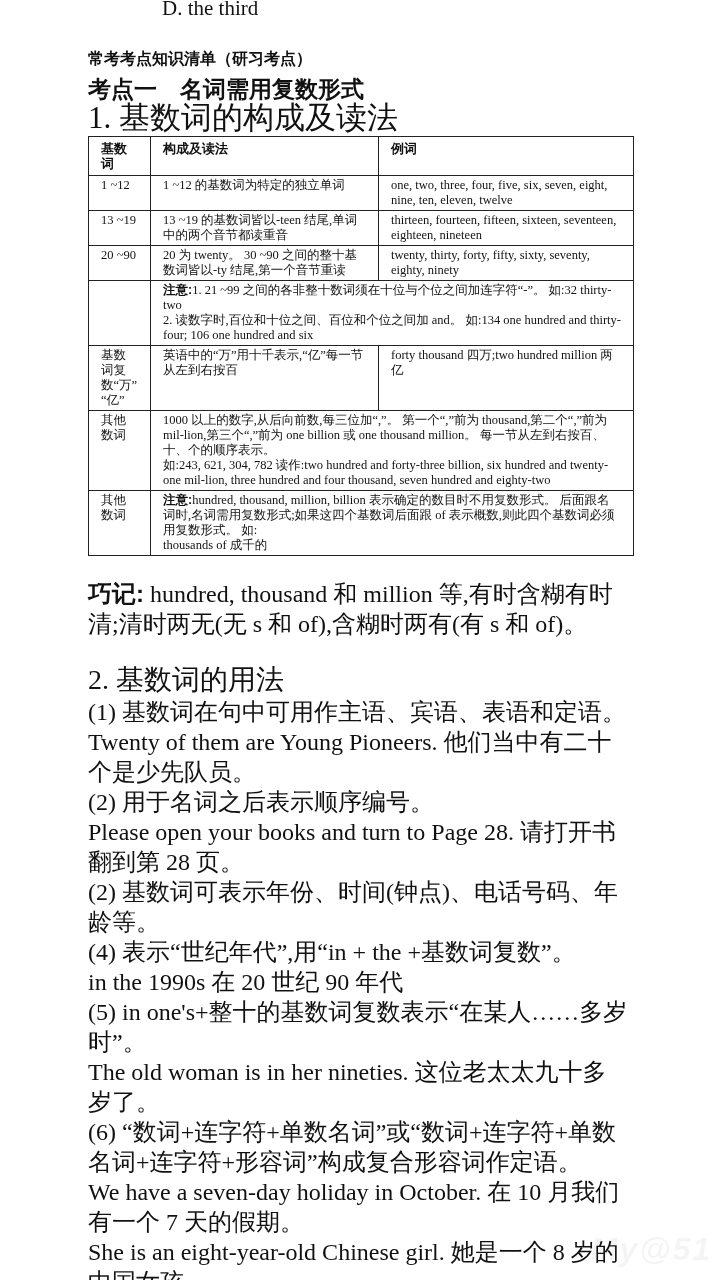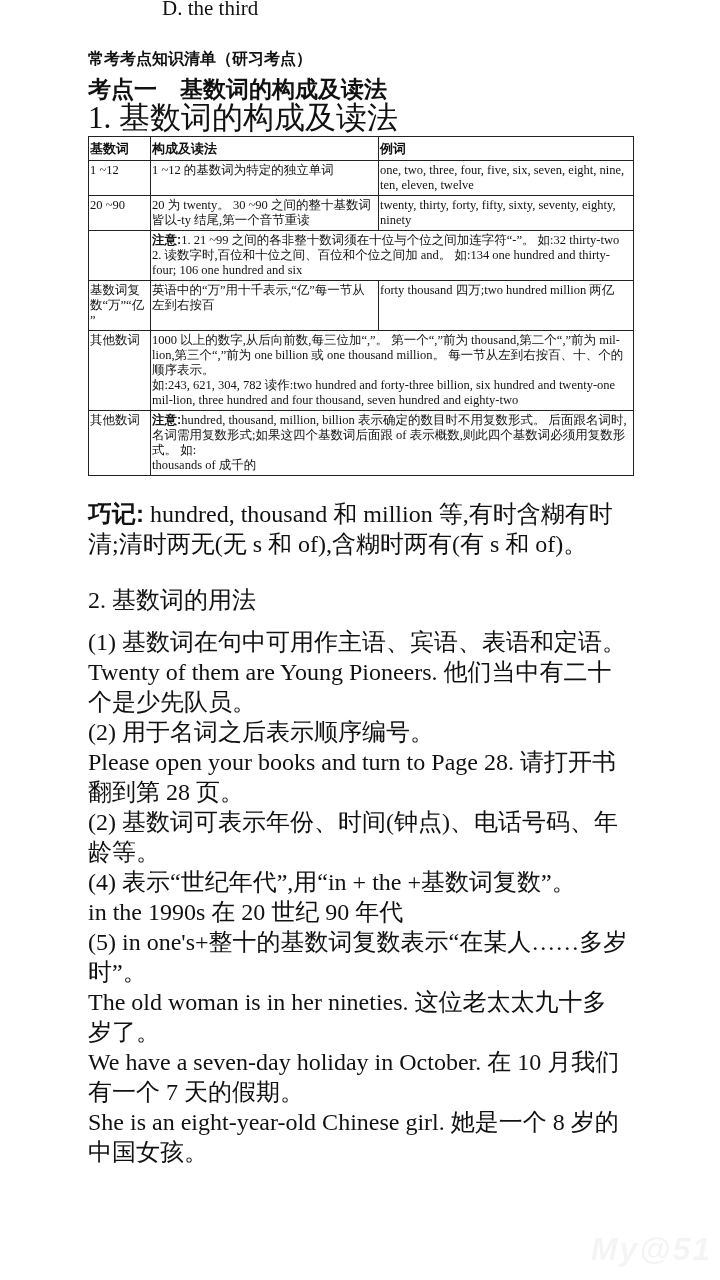--- a/index.html
+++ b/index.html
@@ -44,21 +44,21 @@
 
   table.ktable {
     border-collapse: collapse;
     table-layout: fixed;
     width: 546px;
     margin-top: 4px;
   }
   table.ktable th, table.ktable td {
     border: 1px solid #222222;
     vertical-align: top;
-    padding: 2px 1px;
+    padding: 2px 12px;
     font-size: 12.5px;
     line-height: 15px;
     word-break: break-word;
   }
   table.ktable th {
     font-family: "Liberation Sans", "DejaVu Sans", sans-serif;
     font-weight: bold;
     text-align: left;
     font-size: 13px;
     padding-top: 4px; padding-bottom: 4px;
@@ -76,22 +76,22 @@
     margin: 23px 0 0 0;
     font-size: 24px;
     line-height: 30px;
     white-space: pre-line;
   }
   .mnemonic .label {
     font-family: "Liberation Sans", "DejaVu Sans", sans-serif;
     font-weight: bold;
   }
   .usage-title {
-    margin: 26px 0 12px 0;
-    font-size: 24px;
+    margin: 26px 0 2px 0;
+    font-size: 28px;
     line-height: 30px;
   }
   .usage-p {
     margin: 0;
     font-size: 24px;
     line-height: 30px;
     white-space: pre-line;
   }
 
   .watermark {
@@ -108,39 +108,44 @@
   }
 </style>
 </head>
 <body>
 
 <div class="page">
 
   <div class="partial-top">D. the third</div>
 
   <h1 class="h-main">常考考点知识清单（研习考点）</h1>
-  <h2 class="h-sub">考点一　基数词的构成及读法</h2>
+  <h2 class="h-sub">考点一　名词需用复数形式</h2>
   <p class="h-sec1">1. 基数词的构成及读法</p>
 
   <table class="ktable">
     <colgroup>
       <col class="col1">
         <col class="col2">
         <col>
     </colgroup>
     <tbody>
         <tr>
       <th>基数词</th>
       <th>构成及读法</th>
       <th>例词</th>
     </tr>
     <tr>
       <td>1 ~12</td>
       <td>1 ~12 的基数词为特定的独立单词</td>
       <td>one, two, three, four, five, six, seven, eight, nine, ten, eleven, twelve</td>
+    </tr>
+    <tr>
+      <td>13 ~19</td>
+      <td>13 ~19 的基数词皆以-teen 结尾,单词中的两个音节都读重音</td>
+      <td>thirteen, fourteen, fifteen, sixteen, seventeen, eighteen, nineteen</td>
     </tr>
     <tr>
       <td>20 ~90</td>
       <td>20 为 twenty。 30 ~90 之间的整十基数词皆以-ty 结尾,第一个音节重读</td>
       <td>twenty, thirty, forty, fifty, sixty, seventy, eighty, ninety</td>
     </tr>
     <tr>
       <td></td>
       <td colspan="2" class="pre"><span class="bold-prefix">注意:</span><span>1. 21 ~99 之间的各非整十数词须在十位与个位之间加连字符“-”。 如:32 thirty-two
 2. 读数字时,百位和十位之间、百位和个位之间加 and。 如:134 one hundred and thirty-four; 106 one hundred and six</span></td>
@@ -176,20 +181,22 @@
     <p class="usage-p">Please open your books and turn to Page 28. 请打开书
 翻到第 28 页。</p>
     <p class="usage-p">(2) 基数词可表示年份、时间(钟点)、电话号码、年
 龄等。</p>
     <p class="usage-p">(4) 表示“世纪年代”,用“in + the +基数词复数”。</p>
     <p class="usage-p">in the 1990s 在 20 世纪 90 年代</p>
     <p class="usage-p">(5) in one's+整十的基数词复数表示“在某人……多岁
 时”。</p>
     <p class="usage-p">The old woman is in her nineties. 这位老太太九十多
 岁了。</p>
+    <p class="usage-p">(6) “数词+连字符+单数名词”或“数词+连字符+单数
+名词+连字符+形容词”构成复合形容词作定语。</p>
     <p class="usage-p">We have a seven-day holiday in October. 在 10 月我们
 有一个 7 天的假期。</p>
     <p class="usage-p">She is an eight-year-old Chinese girl. 她是一个 8 岁的
 中国女孩。</p>
   </div>
 
 </div>
 
 <div class="watermark">My@51</div>
 

